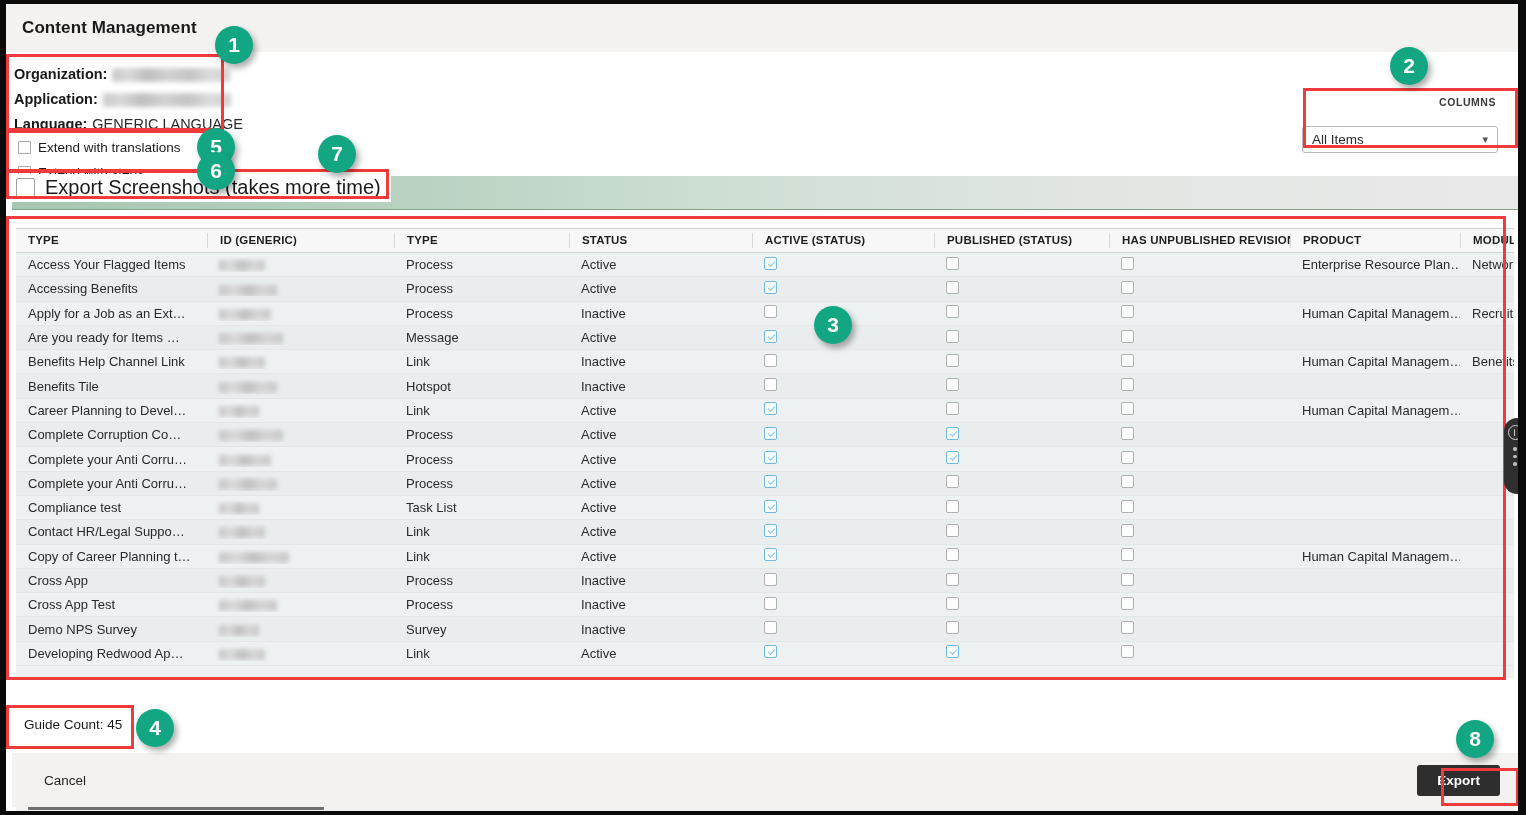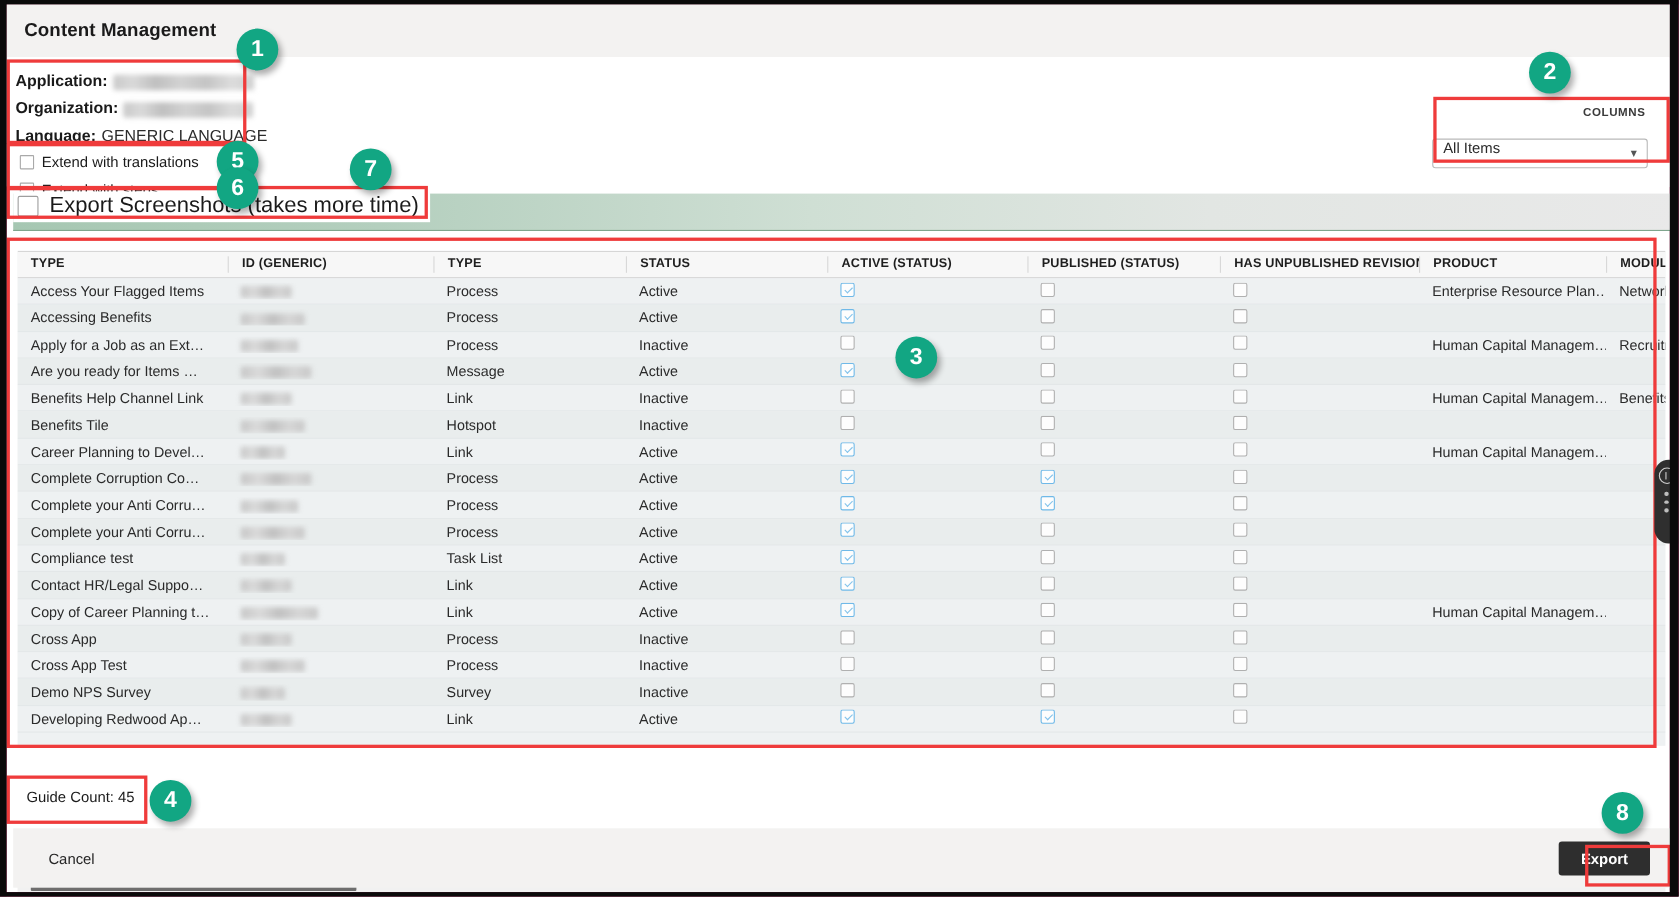--- a/index.html
+++ b/index.html
@@ -6,21 +6,21 @@
   html, body {
     margin: 0; padding: 0;
     width: 1526px; height: 815px;
     background: #000000;
     font-family: "Liberation Sans", sans-serif;
     overflow: hidden;
   }
   #screen {
     position: relative;
     width: 1526px; height: 815px;
-    background: #be185d;
+    background: #f97316;
     overflow: hidden;
   }
 
   
   .frame-top   { position:absolute; left:0; top:0;   width:1526px; height:4px;  background:#0a0a0a; z-index:60;}
   .frame-left  { position:absolute; left:0; top:0;   width:6px;  height:815px;  background:#0a0a0a; z-index:60;}
   .frame-right { position:absolute; right:0; top:0;  width:8px;  height:815px;  background:#0a0a0a; z-index:60;}
   .frame-bottom{ position:absolute; left:0; bottom:0;width:1526px;height:4px;   background:#0a0a0a; z-index:60;}
 
   
@@ -79,21 +79,21 @@
   .columns-panel {
     position:absolute; right:14px; top:86px; width:210px;
     background:#ffffff; padding:6px 8px 8px 8px;
   }
   .columns-label {
     font-size:10.5px; letter-spacing:.55px; color:#3a3a3a; font-weight:600; margin-bottom:18px;text-align:right;
   }
   .columns-select {
     position:relative; width:196px; height:27px;
     border:1px solid #b9b9b9; border-radius:3px; background:#fff;
-    display:flex; padding-left:9px;
+    display:flex; align-items:center; padding-left:9px;
     font-size:13.5px; color:#2b2b2b;
   }
   .columns-select .caret {
     position:absolute; right:9px; top:50%; transform:translateY(-55%);
     color:#555; font-size:11px;
   }
 
   
   .table-area {
     position:absolute; left:10px; top:224px; width:1498px; height:450px;
@@ -224,26 +224,26 @@
 <div id="screen">
 
   <div class="dialog">
 
     <div class="dlg-header">
       <div class="dlg-title">Content Management</div>
     </div>
 
     <div class="meta-wrap">
       <div class="meta-line">
+        <span class="meta-label">Organization:</span>
+        <span class="redacted org"></span>
+      </div>
+      <div class="meta-line">
         <span class="meta-label">Application:</span>
         <span class="redacted app"></span>
-      </div>
-      <div class="meta-line">
-        <span class="meta-label">Organization:</span>
-        <span class="redacted org"></span>
       </div>
       <div class="meta-line">
         <span class="meta-label">Language:</span>
         <span class="meta-value">GENERIC LANGUAGE</span>
       </div>
 
       <div class="chk-line">
         <span class="chk-box"></span>
         <span class="chk-label">Extend with translations</span>
       </div>

